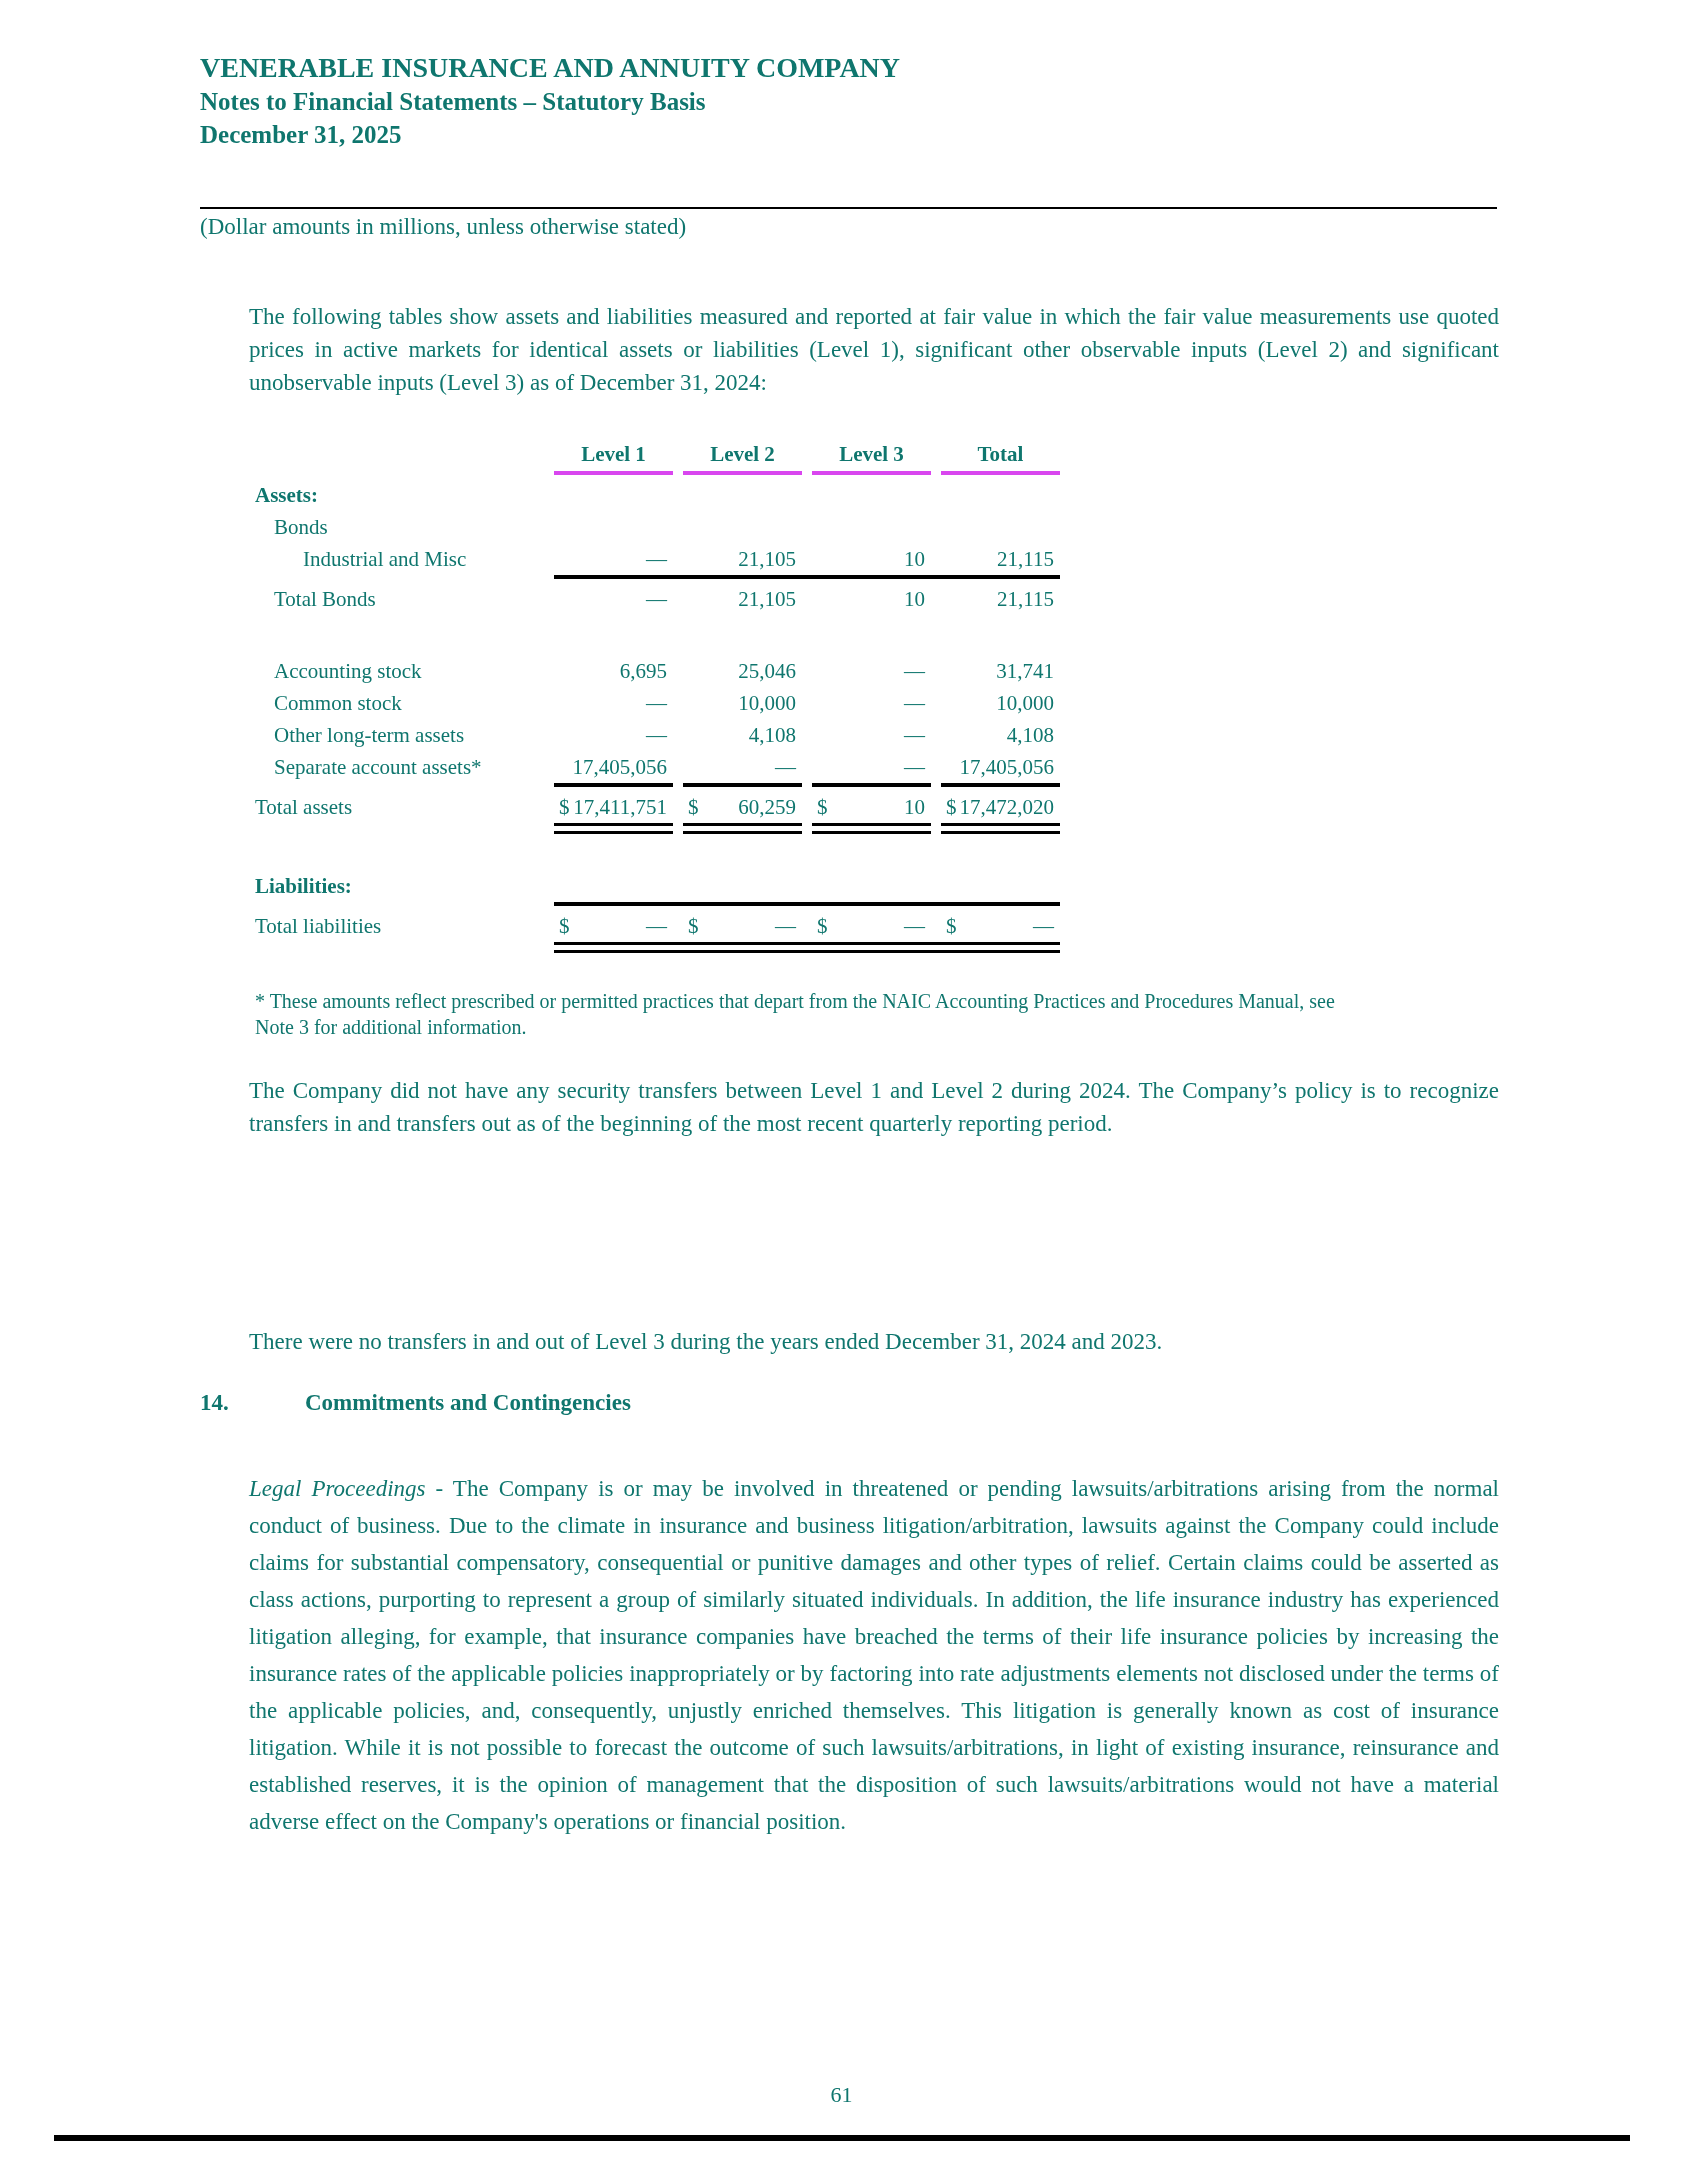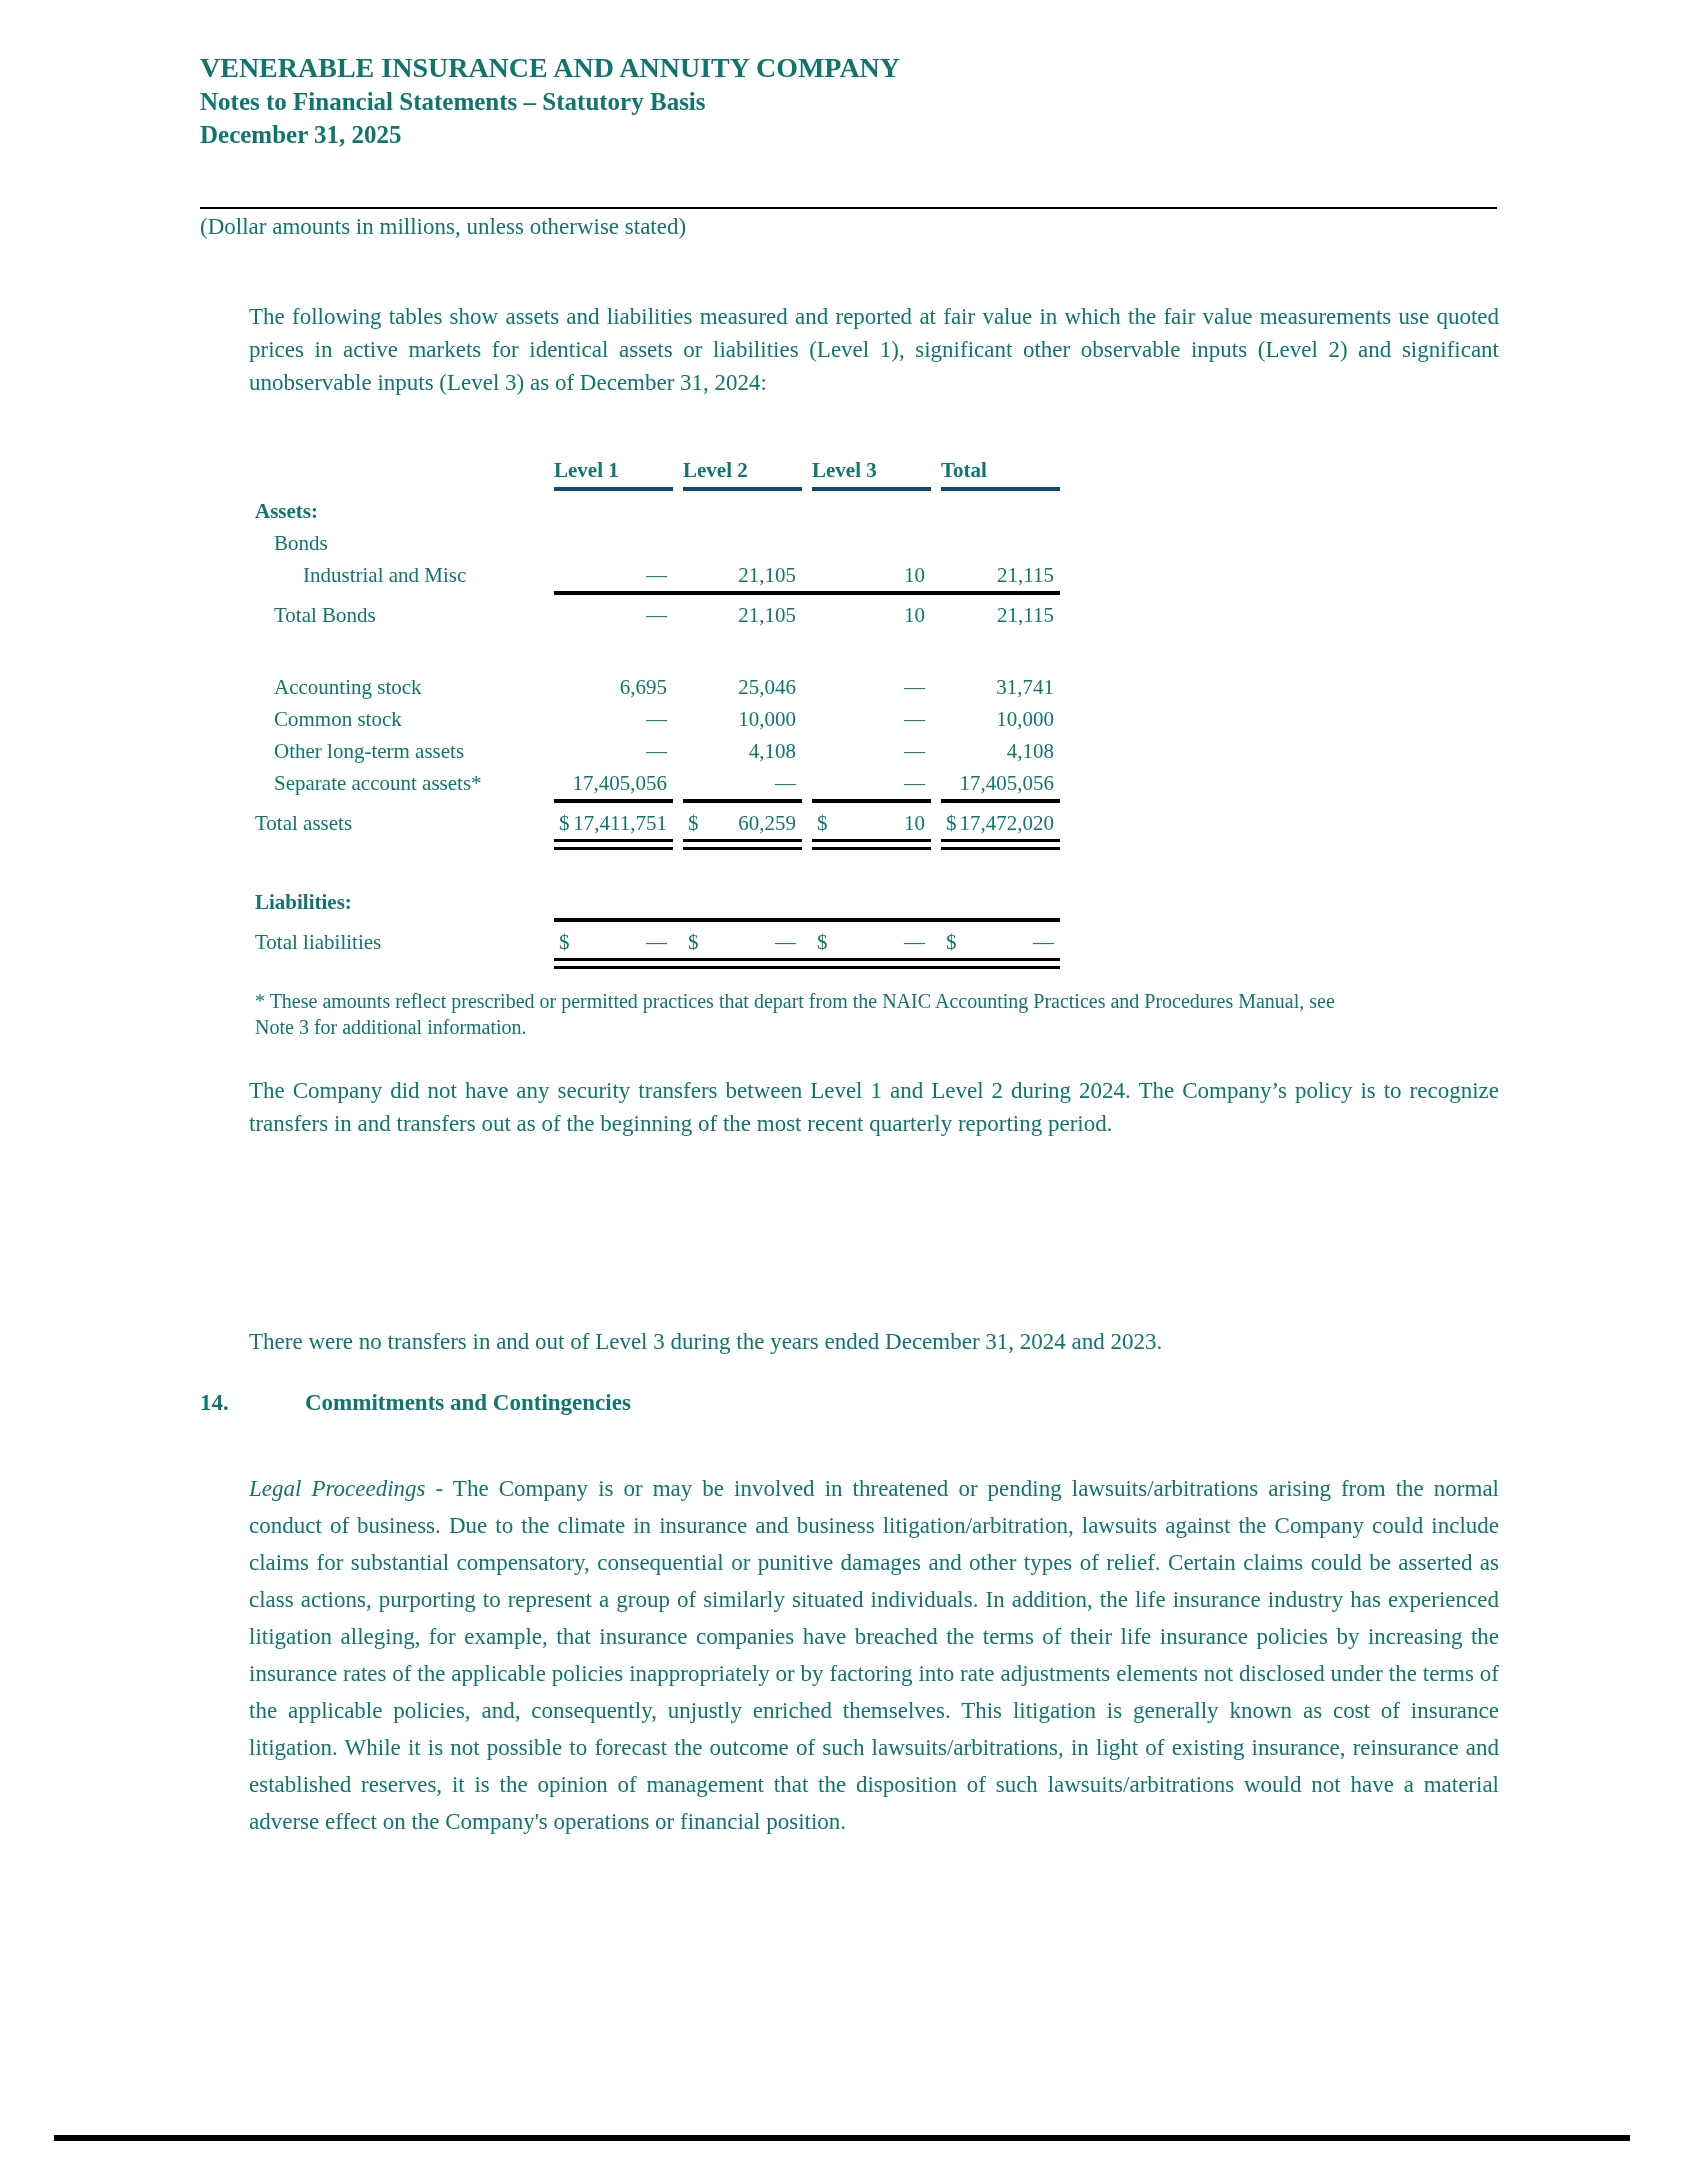--- a/index.html
+++ b/index.html
@@ -16,21 +16,21 @@
           text-align:justify;}
   .p1{top:277px;}
   .p2{top:1051px;}
   .p3{top:1193px;}
   .p4{top:1302px;}
   
   .fv-table{position:absolute;left:255px;top:438px;}
   #fv-grid{display:grid;grid-template-columns:299px 119px 10px 119px 10px 119px 10px 119px;
            font-size:21px;}
   #fv-grid > div{line-height:32px;}
-  .hcell{font-weight:bold;text-align:left;border-bottom:4px solid #0c4a6e;padding-bottom:1px;margin-top:16px;}
+  .hcell{font-weight:bold;text-align:center;border-bottom:4px solid #d946ef;padding-bottom:1px;}
   .units{grid-column:2 / -1;text-align:center;font-style:italic;font-size:20px;line-height:28px;}
   .lbl{white-space:nowrap;}
   .lbl.b{font-weight:bold;}
   .vcell{display:flex;justify-content:flex-end;align-items:baseline;padding:0 6px 0 5px;}
   .vcell.cur{justify-content:space-between;}
   .ph{height:4px;}
   .rl{border-top:4px solid #000;height:4px;}
   .rd{height:11px;border-top:3px solid #000;border-bottom:3px solid #000;box-sizing:border-box;}
   .spacer{grid-column:1 / -1;}
   
@@ -212,16 +212,17 @@
 
   <p class="body-p p2">The Company did not have any security transfers between Level 1 and Level 2 during 2024. The Company’s policy is to recognize transfers in and transfers out as of the beginning of the most recent quarterly reporting period.</p>
   <p class="body-p p4">There were no transfers in and out of Level 3 during the years ended December 31, 2024 and 2023.</p>
 
   <div class="sec">
     <span class="num">14.</span><span>Commitments and Contingencies</span>
   </div>
 
   <p class="legal"><span class="lead">Legal Proceedings</span><span> - The Company is or may be involved in threatened or pending lawsuits/arbitrations arising from the normal conduct of business. Due to the climate in insurance and business litigation/arbitration, lawsuits against the Company could include claims for substantial compensatory, consequential or punitive damages and other types of relief. Certain claims could be asserted as class actions, purporting to represent a group of similarly situated individuals. In addition, the life insurance industry has experienced litigation alleging, for example, that insurance companies have breached the terms of their life insurance policies by increasing the insurance rates of the applicable policies inappropriately or by factoring into rate adjustments elements not disclosed under the terms of the applicable policies, and, consequently, unjustly enriched themselves. This litigation is generally known as cost of insurance litigation. While it is not possible to forecast the outcome of such lawsuits/arbitrations, in light of existing insurance, reinsurance and established reserves, it is the opinion of management that the disposition of such lawsuits/arbitrations would not have a material adverse effect on the Company's operations or financial position.</span></p>
 
+  <div class="pgnum">61</div>
   <div class="bottom-rule"></div>
 
 </div>
 
 
 </body></html>

